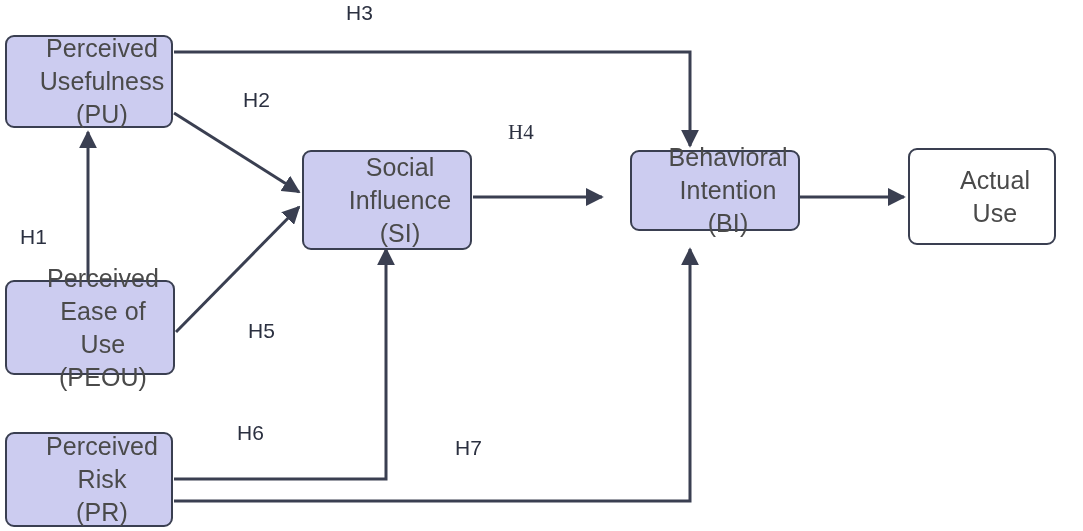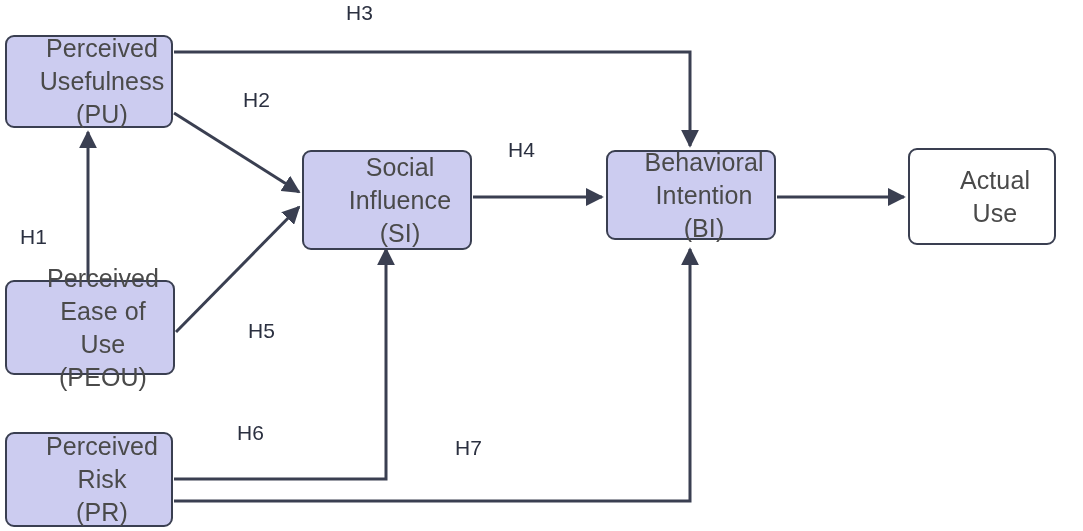--- a/index.html
+++ b/index.html
@@ -99,31 +99,31 @@
 Risk
 (PR)</span>
   </div>
 
   <div class="node node-filled" style="left:302px; top:150px; width:170px; height:100px;">
     <span class="node-label">Social
 Influence
 (SI)</span>
   </div>
 
-  <div class="node node-filled" style="left:606px; top:150px; width:170px; height:90px;">
+  <div class="node node-filled" style="left:630px; top:150px; width:170px; height:81px;">
     <span class="node-label">Behavioral
 Intention
 (BI)</span>
   </div>
 
   <div class="node node-plain" style="left:908px; top:148px; width:148px; height:97px;">
     <span class="node-label">Actual Use</span>
   </div>
 
   <div class="edge-label" style="left:20px; top:186px;margin-top:40px;">H1</div>
   <div class="edge-label" style="left:243px; top:89px;">H2</div>
   <div class="edge-label" style="left:330px; top:2px;margin-left:16px;">H3</div>
-  <div class="edge-label" style="left:508px; top:139px;">H4</div>
+  <div class="edge-label" style="left:508px; top:122px;font-family:Liberation Serif, serif;">H4</div>
   <div class="edge-label" style="left:248px; top:320px;">H5</div>
   <div class="edge-label" style="left:237px; top:422px;">H6</div>
   <div class="edge-label" style="left:455px; top:437px;">H7</div>
 
 </div>
 
 </body></html>

